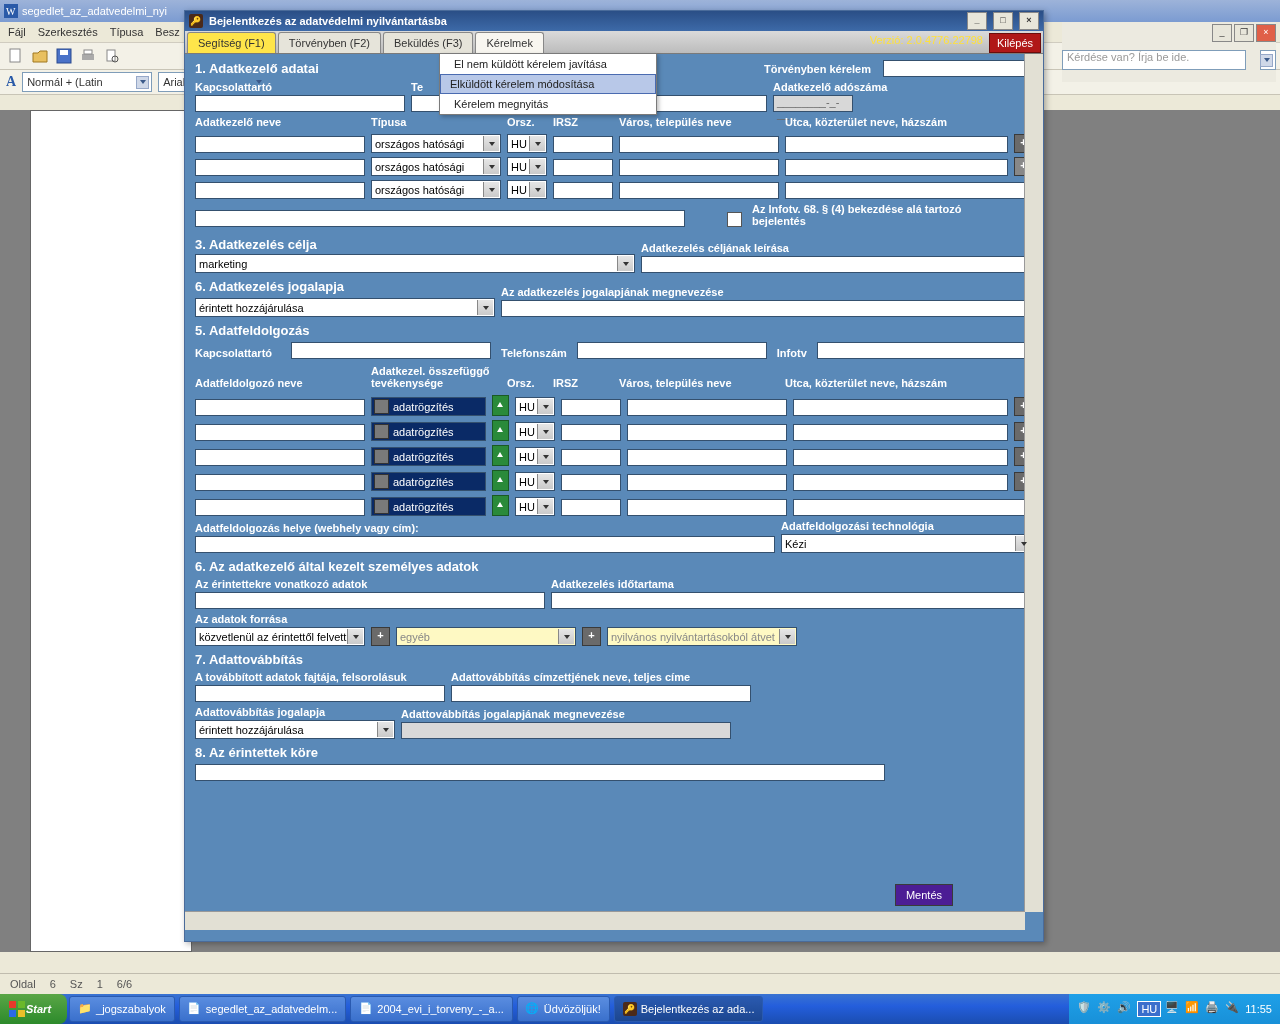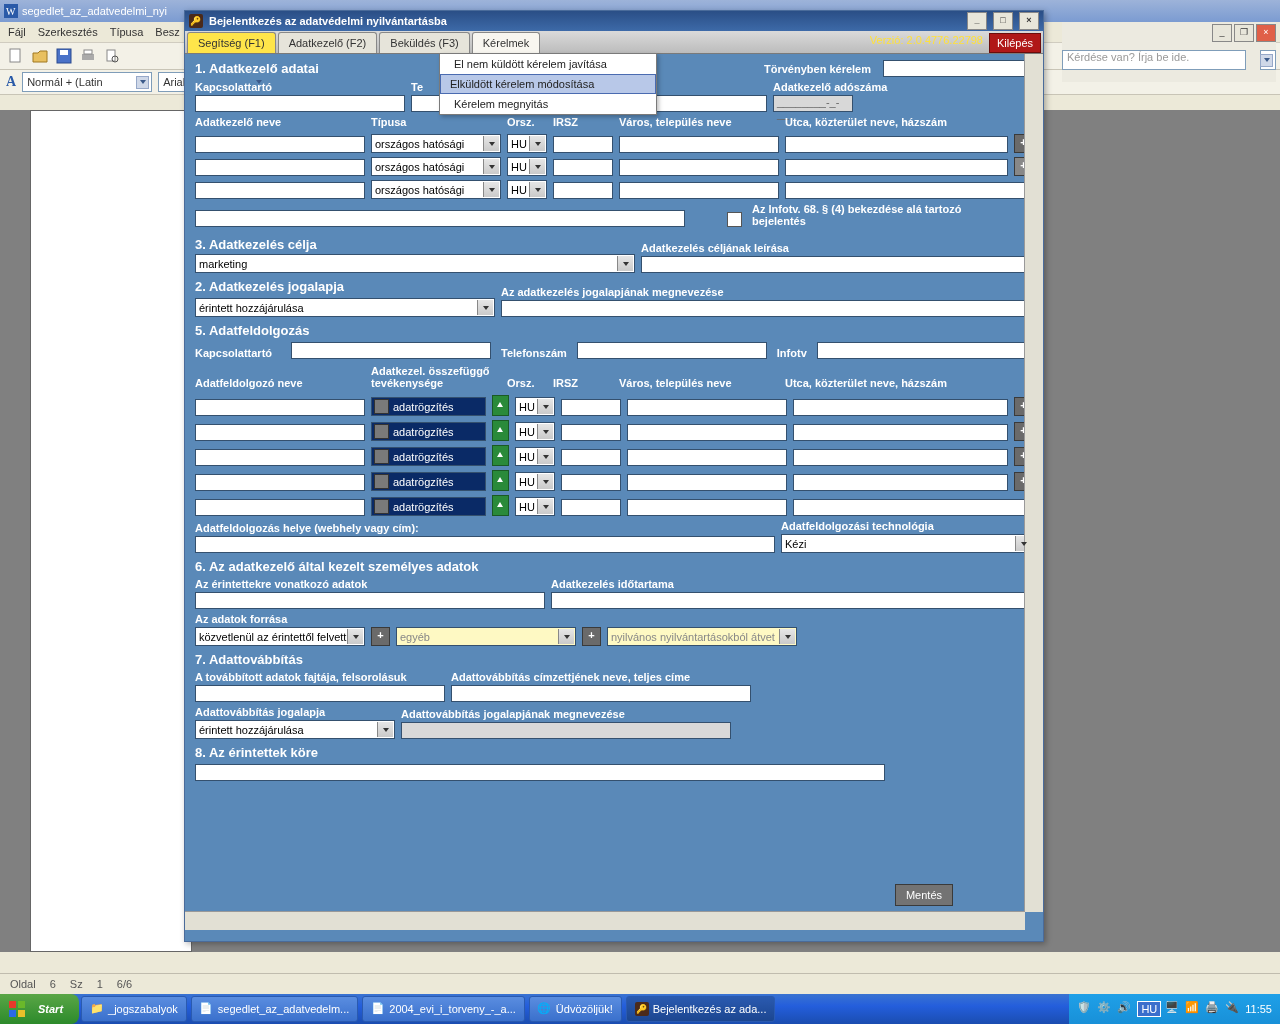--- a/index.html
+++ b/index.html
@@ -56,26 +56,26 @@
   .sel::before{content:"";position:absolute;right:5px;top:7px;border-left:3px solid transparent;border-right:3px solid transparent;border-top:4px solid #333;z-index:1}
   .sel.dis{background:#fef9c3;color:#888}
   .greenbtn{width:15px;height:19px;background:#2a8a3a;border:1px solid #1a5a24;position:relative}
   .greenbtn::after{content:"";position:absolute;left:4px;top:6px;border-left:3px solid transparent;border-right:3px solid transparent;border-bottom:5px solid #fff}
   .plusbtn{width:17px;height:17px;background:#6a6a6a;border:1px solid #3a3a3a;color:#fff;text-align:center;line-height:15px;font-weight:bold}
   .checkbox{width:13px;height:13px;border:1px solid #555;background:#fff;display:inline-block;margin-right:4px;vertical-align:middle}
   .dark-combo{height:19px;background:#0a2a66;border:1px solid #34506e;display:flex;align-items:center;color:#fff;padding:0 2px;box-sizing:border-box;gap:4px}
   .dark-combo .cb{width:13px;height:13px;background:#7a7a7a;border:1px solid #333}
   .scrollx{position:absolute;left:0;right:18px;bottom:0;height:18px;background:#e2e0d4;border-top:1px solid #999}
   .scrolly{position:absolute;right:0;top:0;bottom:18px;width:18px;background:#e2e0d4;border-left:1px solid #999}
-  .mentes{position:absolute;right:90px;bottom:24px;width:56px;height:20px;background:#737373;color:#fff;display:flex;align-items:center;justify-content:center;border:1px solid #3a3a3a}
+  .mentes{position:absolute;right:90px;bottom:24px;width:56px;height:20px;background:#4c1d95;color:#fff;display:flex;align-items:center;justify-content:center;border:1px solid #3a3a3a}
   
   .statusbar{position:absolute;left:0;right:0;bottom:30px;height:20px;background:#ece9d8;border-top:1px solid #c0bcae;display:flex;align-items:center;gap:14px;padding:0 10px;color:#555;z-index:50}
   
   .taskbar{position:absolute;left:0;right:0;bottom:0;height:30px;background:linear-gradient(#3a73d1,#245edc 40%,#1b4db0);display:flex;align-items:center;z-index:60}
-  .startbtn{height:30px;padding:0 16px 0 8px;background:linear-gradient(#5aa646,#2c8a2b);color:#fff;font-weight:bold;font-style:italic;display:flex;align-items:center;gap:12px;border-radius:0 8px 8px 0}
+  .startbtn{height:30px;padding:0 16px 0 8px;background:linear-gradient(#5aa646,#2c8a2b);color:#fff;font-weight:bold;font-style:italic;display:flex;align-items:center;gap:0;border-radius:0 8px 8px 0}
   .taskbtn{height:24px;margin:0 2px;padding:0 8px;background:linear-gradient(#5a8de0,#3a70cc);border:1px solid #2a5ab0;color:#fff;display:flex;align-items:center;gap:4px;border-radius:3px;max-width:160px;overflow:hidden;white-space:nowrap}
   .taskbtn.active{background:linear-gradient(#2a5ab0,#1c4690)}
   .tray{margin-left:auto;height:30px;background:linear-gradient(#1fa0e8,#1890d8);display:flex;align-items:center;gap:4px;padding:0 8px;color:#fff}
   .trayicon{width:16px;height:16px}
   .ticon{width:14px;height:14px;display:inline-block}
 </style>
 </head>
 <body>
 
 <div class="desktop">
@@ -144,21 +144,21 @@
   <div class="app">
     <div class="app-title">
       <span class="keyicon">🔑</span>
       <span class="t">Bejelentkezés az adatvédelmi nyilvántartásba</span>
       <div class="winbtn">_</div>
       <div class="winbtn">□</div>
       <div class="winbtn">×</div>
     </div>
     <div class="app-tabs">
       <div class="tab help">Segítség (F1)</div>
-      <div class="tab">Adatkezelő (F2)</div>
+      <div class="tab">Törvényben (F2)</div>
       <div class="tab">Beküldés (F3)</div>
       <div class="tab active">Kérelmek</div>
       <span class="version">Verzió: 2.0.4776.22798</span>
       <div class="exit">Kilépés</div>
 
       <div class="dropdown">
         <div class="mitem">El nem küldött kérelem javítása</div>
         <div class="mitem hover">Elküldött kérelem módosítása</div>
         <div class="mitem">Kérelem megnyitás</div>
       </div>
@@ -261,21 +261,21 @@
           <div class="sel">
               <span>marketing</span>
             </div>
         </div>
         <div class="col" style="flex:1">
           <span class="lbl">Adatkezelés céljának leírása</span>
           <input class="inp" style="">
         </div>
       </div>
       
-      <div class="section-h">2. Adatkezelés jogalapja</div>
+      <div class="section-h">6. Adatkezelés jogalapja</div>
       <div class="row">
         <div class="col" style="width:300px">
             <div class="sel">
               <span>érintett hozzájárulása</span>
             </div>
           </div>
         <div class="col" style="flex:1">
             <span class="lbl" style="margin-top:-16px">Az adatkezelés jogalapjának megnevezése</span>
             <input class="inp" style="">
           </div>

